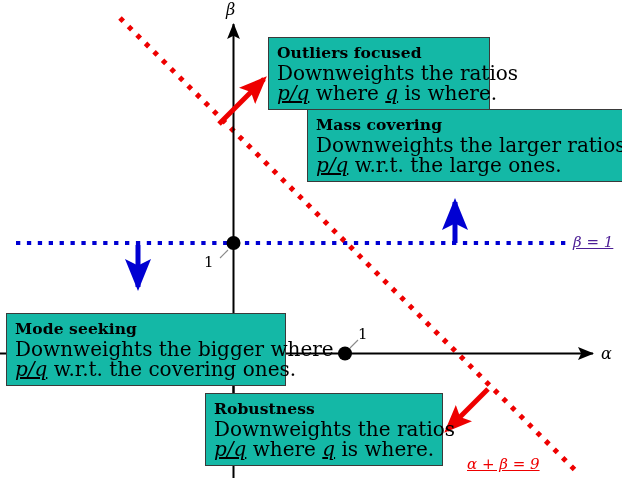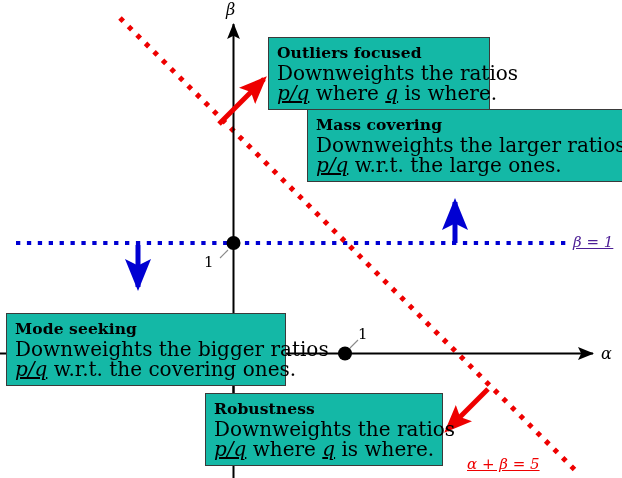--- a/index.html
+++ b/index.html
@@ -129,37 +129,37 @@
 
     <line x1="233.5" y1="353" x2="233.5" y2="394" stroke="#000000" stroke-width="2"></line>
   </svg>
 
   <div class="axlabel" id="lbl-beta-axis">β</div>
   <div class="axlabel" id="lbl-alpha-axis">α</div>
   <div class="ticklabel" id="lbl-tick-beta">1</div>
   <div class="ticklabel" id="lbl-tick-alpha">1</div>
 
   <div class="eqlabel mathi" id="lbl-beta-eq">β = 1</div>
-  <div class="eqlabel mathi" id="lbl-sum-eq">α + β = 5</div>
+  <div class="eqlabel mathi" id="lbl-sum-eq">α + β = 9</div>
 
   <div class="callout" id="box-outliers">
     <div class="title">Outliers focused</div>
     <div class="line">Downweights the ratios</div>
     <div class="line"><span class="mathi">p/q</span><span> where </span><span class="mathi">q</span><span> is where.</span></div>
   </div>
 
   <div class="callout" id="box-mass">
     <div class="title">Mass covering</div>
     <div class="line">Downweights the larger ratios</div>
     <div class="line"><span class="mathi">p/q</span><span> w.r.t.  the large ones.</span><span class="mathi"></span><span></span></div>
   </div>
 
   <div class="callout" id="box-mode">
     <div class="title">Mode seeking</div>
-    <div class="line">Downweights the bigger ratios</div>
+    <div class="line">Downweights the bigger where</div>
     <div class="line"><span class="mathi">p/q</span><span> w.r.t.  the covering ones.</span><span class="mathi"></span><span></span></div>
   </div>
 
   <div class="callout" id="box-robust">
     <div class="title">Robustness</div>
     <div class="line">Downweights the ratios</div>
     <div class="line"><span class="mathi">p/q</span><span> where </span><span class="mathi">q</span><span> is where.</span></div>
   </div>
 
 </div>

